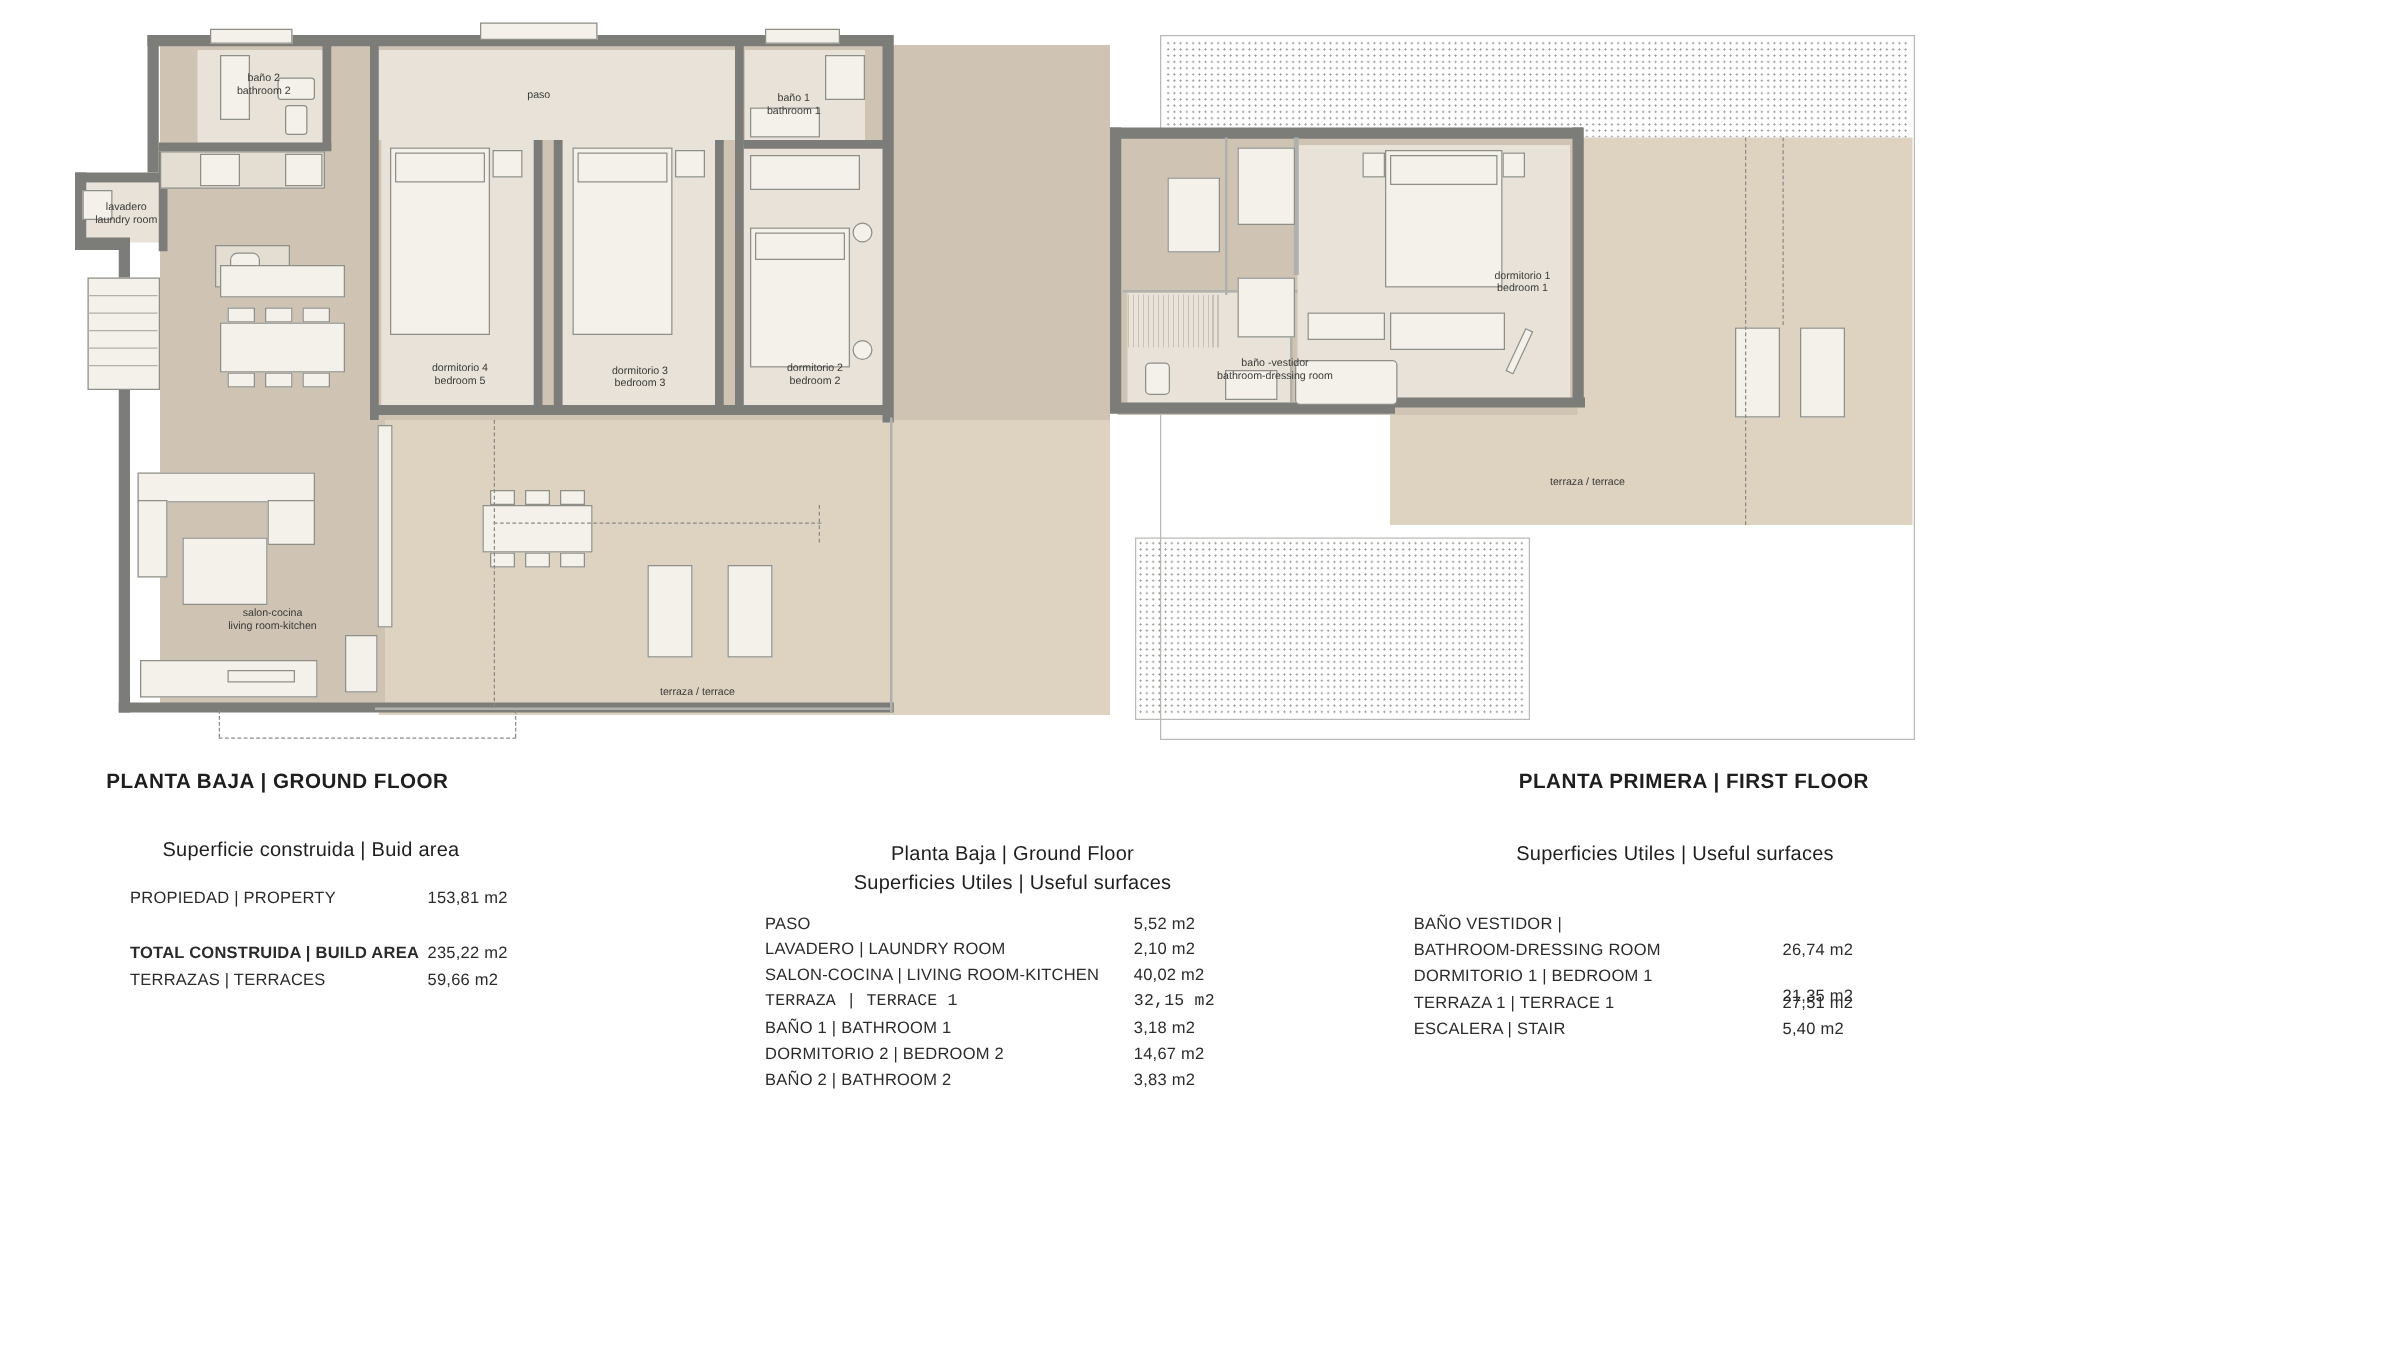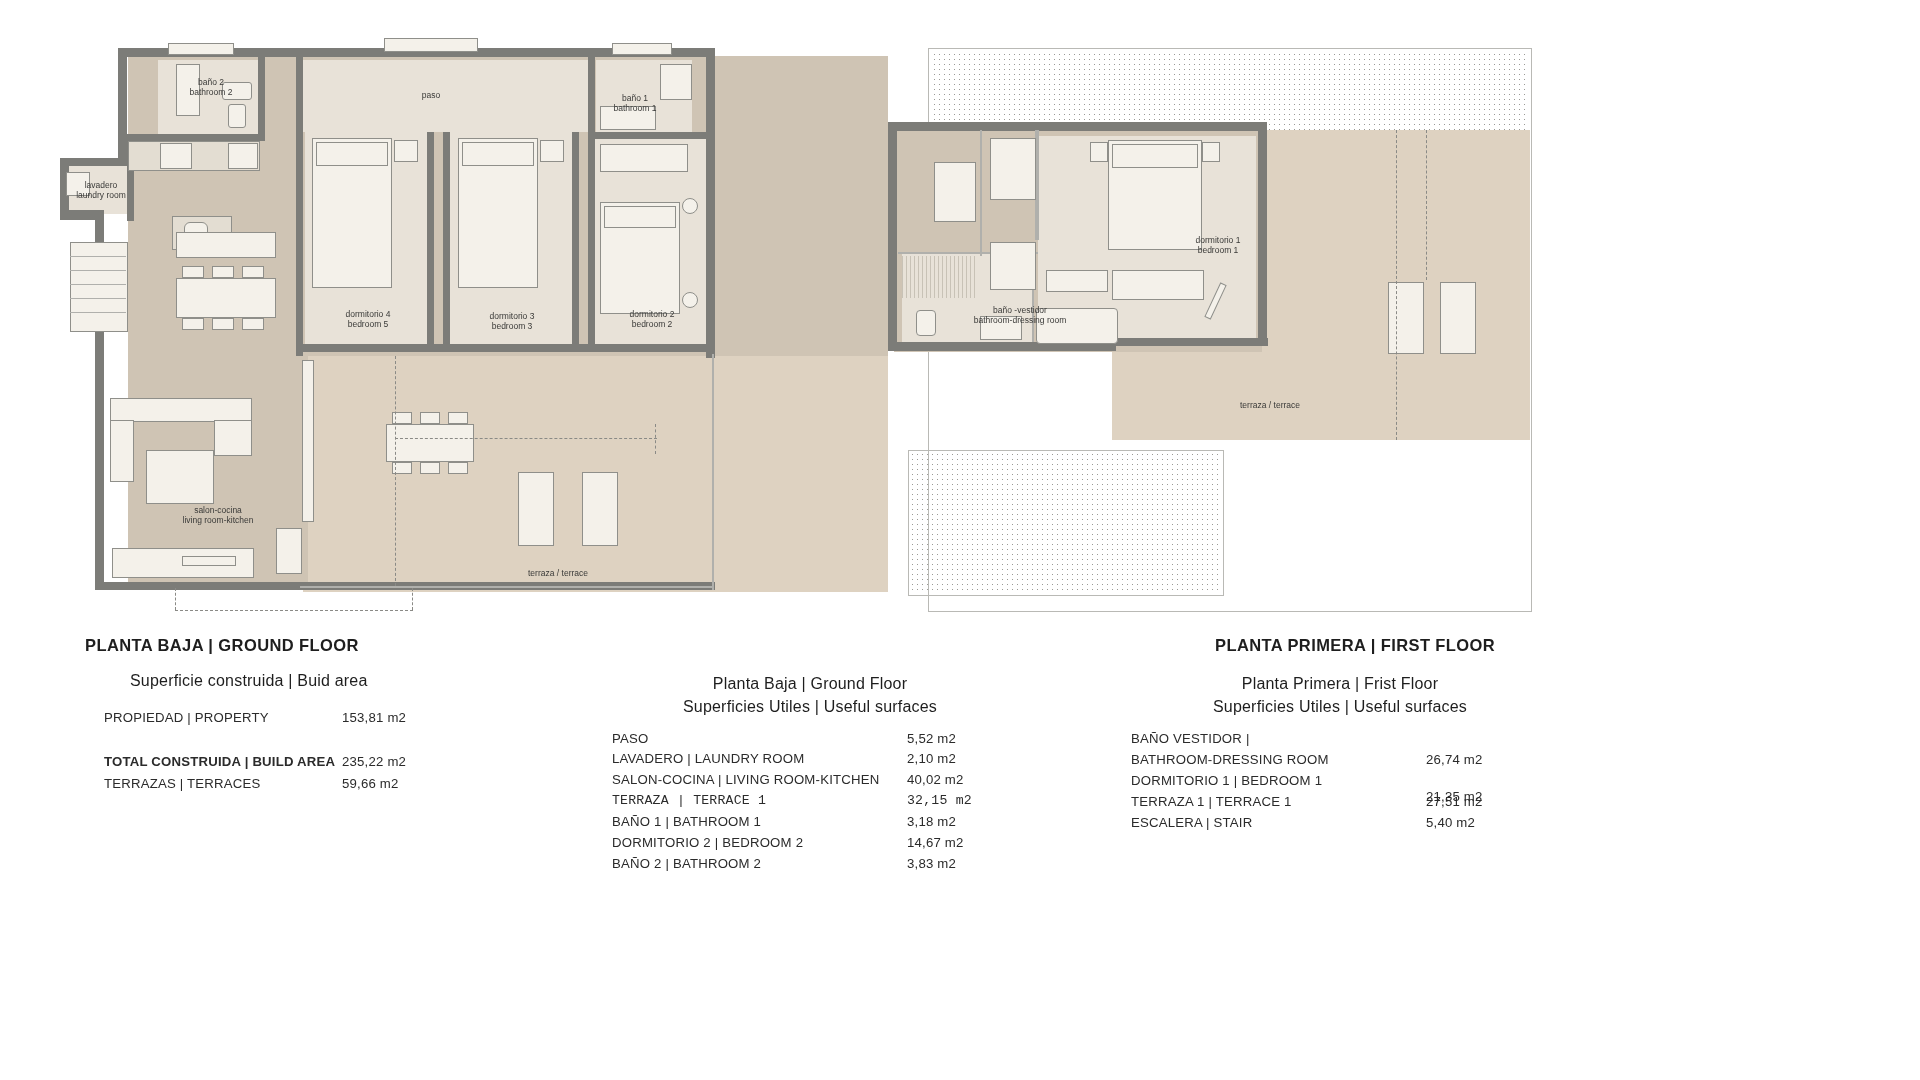--- a/index.html
+++ b/index.html
@@ -1,18 +1,18 @@
 <!DOCTYPE html>
 <html><head>
 <meta charset="utf-8">
 <style>
   html,body{margin:0;padding:0;background:#ffffff;}
   body{width:1920px;height:1080px;font-family:"Liberation Sans",sans-serif;color:#2b2b2b;overflow:hidden;position:relative;}
 
-  .plan-wrap{position:absolute;margin-top:20px;}
+  .plan-wrap{position:absolute;}
 
   
   .wall{position:absolute;background:#7c7c78;}
   .room{position:absolute;background:#cfc4b4;}
   .room-light{position:absolute;background:#e8e2d8;}
   .terrace{position:absolute;background:#ded2c1;}
   .outline{position:absolute;border:1px solid #b9b9b5;}
   .thinline{position:absolute;background:#b0b0ac;}
   .furn{position:absolute;border:1px solid #8f8f8a;background:#f4f1ea;}
   .furn-d{position:absolute;border:1px solid #8f8f8a;background:#e3ddd2;}
@@ -297,21 +297,20 @@
     <span class="val" style="left:295px;top:0;">14,67 m2</span>
   </div>
   <div class="lrow" style="left:612px;top:856px;width:400px;">
     <span>BAÑO 2  |  BATHROOM 2</span>
     <span class="val" style="left:295px;top:0;">3,83 m2</span>
   </div>
 </div>
 
 <div>
   <div class="legend-title two center" style="left:1130px;top:672px;width:420px;">
-    <div>Planta Primera  |  Frist Floor</div>
     <div>Superficies Utiles  |  Useful surfaces</div>
   </div>
   <div class="lrow" style="left:1131px;top:731px;width:400px;">
     <span>BAÑO VESTIDOR  |</span>
     <span class="val" style="left:295px;top:0;"></span>
   </div>
   <div class="lrow" style="left:1131px;top:752px;width:400px;">
     <span>BATHROOM-DRESSING ROOM</span>
     <span class="val" style="left:295px;top:0;">26,74 m2</span>
   </div>

